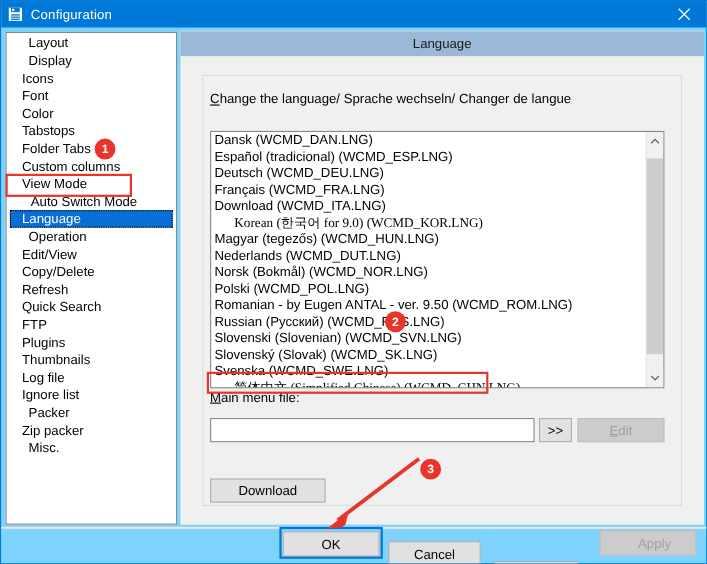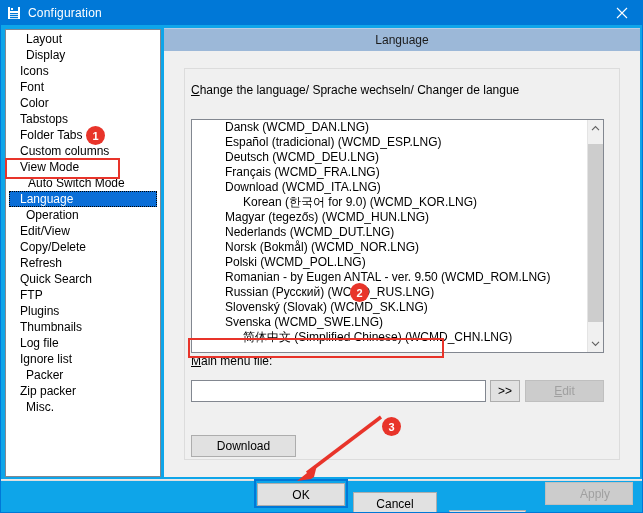--- a/index.html
+++ b/index.html
@@ -9,21 +9,21 @@
   }
   body {
     font-family: "Liberation Sans", sans-serif;
     -webkit-font-smoothing: none;
   }
   #app {
     position: relative;
     width: 643px;
     height: 513px;
     overflow: hidden;
-    background: #0ea5e9;
+    background: #7dd3fc;
     border: 1px solid #0078d7;
     box-sizing: border-box;
   }
 
   
   .titlebar {
     position: absolute;
     left: 0; top: 0;
     width: 643px;
     height: 24px;
@@ -151,24 +151,23 @@
     overflow: hidden;
   }
   .list-item {
     height: 15px;
     line-height: 15px;
     font-size: 12px;
     color: #000000;
     white-space: nowrap;
     padding-left: 3px;
     box-sizing: border-box;
-    margin-left: 30px;
   }
   .list-item.cjk {
-    font-family: Liberation Sans, sans-serif;
+    font-family: Liberation Serif, serif;
     padding-left: 21px;
   }
 
   
   .vscroll {
     position: absolute;
     right: 0; top: 0;
     width: 16px;
     height: 232px;
     background: #f0f0f0;
@@ -386,20 +385,21 @@
         <div class="list-item">Deutsch (WCMD_DEU.LNG)</div>
         <div class="list-item">Français (WCMD_FRA.LNG)</div>
         <div class="list-item">Download (WCMD_ITA.LNG)</div>
         <div class="list-item cjk">Korean (한국어 for 9.0) (WCMD_KOR.LNG)</div>
         <div class="list-item">Magyar (tegezős) (WCMD_HUN.LNG)</div>
         <div class="list-item">Nederlands (WCMD_DUT.LNG)</div>
         <div class="list-item">Norsk (Bokmål) (WCMD_NOR.LNG)</div>
         <div class="list-item">Polski (WCMD_POL.LNG)</div>
         <div class="list-item">Romanian - by Eugen ANTAL - ver. 9.50 (WCMD_ROM.LNG)</div>
         <div class="list-item">Russian (Русский) (WCMD_RUS.LNG)</div>
+        <div class="list-item">Slovenski (Slovenian) (WCMD_SVN.LNG)</div>
         <div class="list-item">Slovenský (Slovak) (WCMD_SK.LNG)</div>
         <div class="list-item">Svenska (WCMD_SWE.LNG)</div>
         <div class="list-item cjk">简体中文 (Simplified Chinese) (WCMD_CHN.LNG)</div>
       </div>
     <div class="vscroll">
       <div class="vscroll-arrow up">
         <svg width="9" height="7" viewBox="0 0 9 7">
             <path d="M1 5.2 L4.5 1.6 L8 5.2" stroke="#606060" stroke-width="1.1" fill="none"></path>
           </svg>
       </div>

